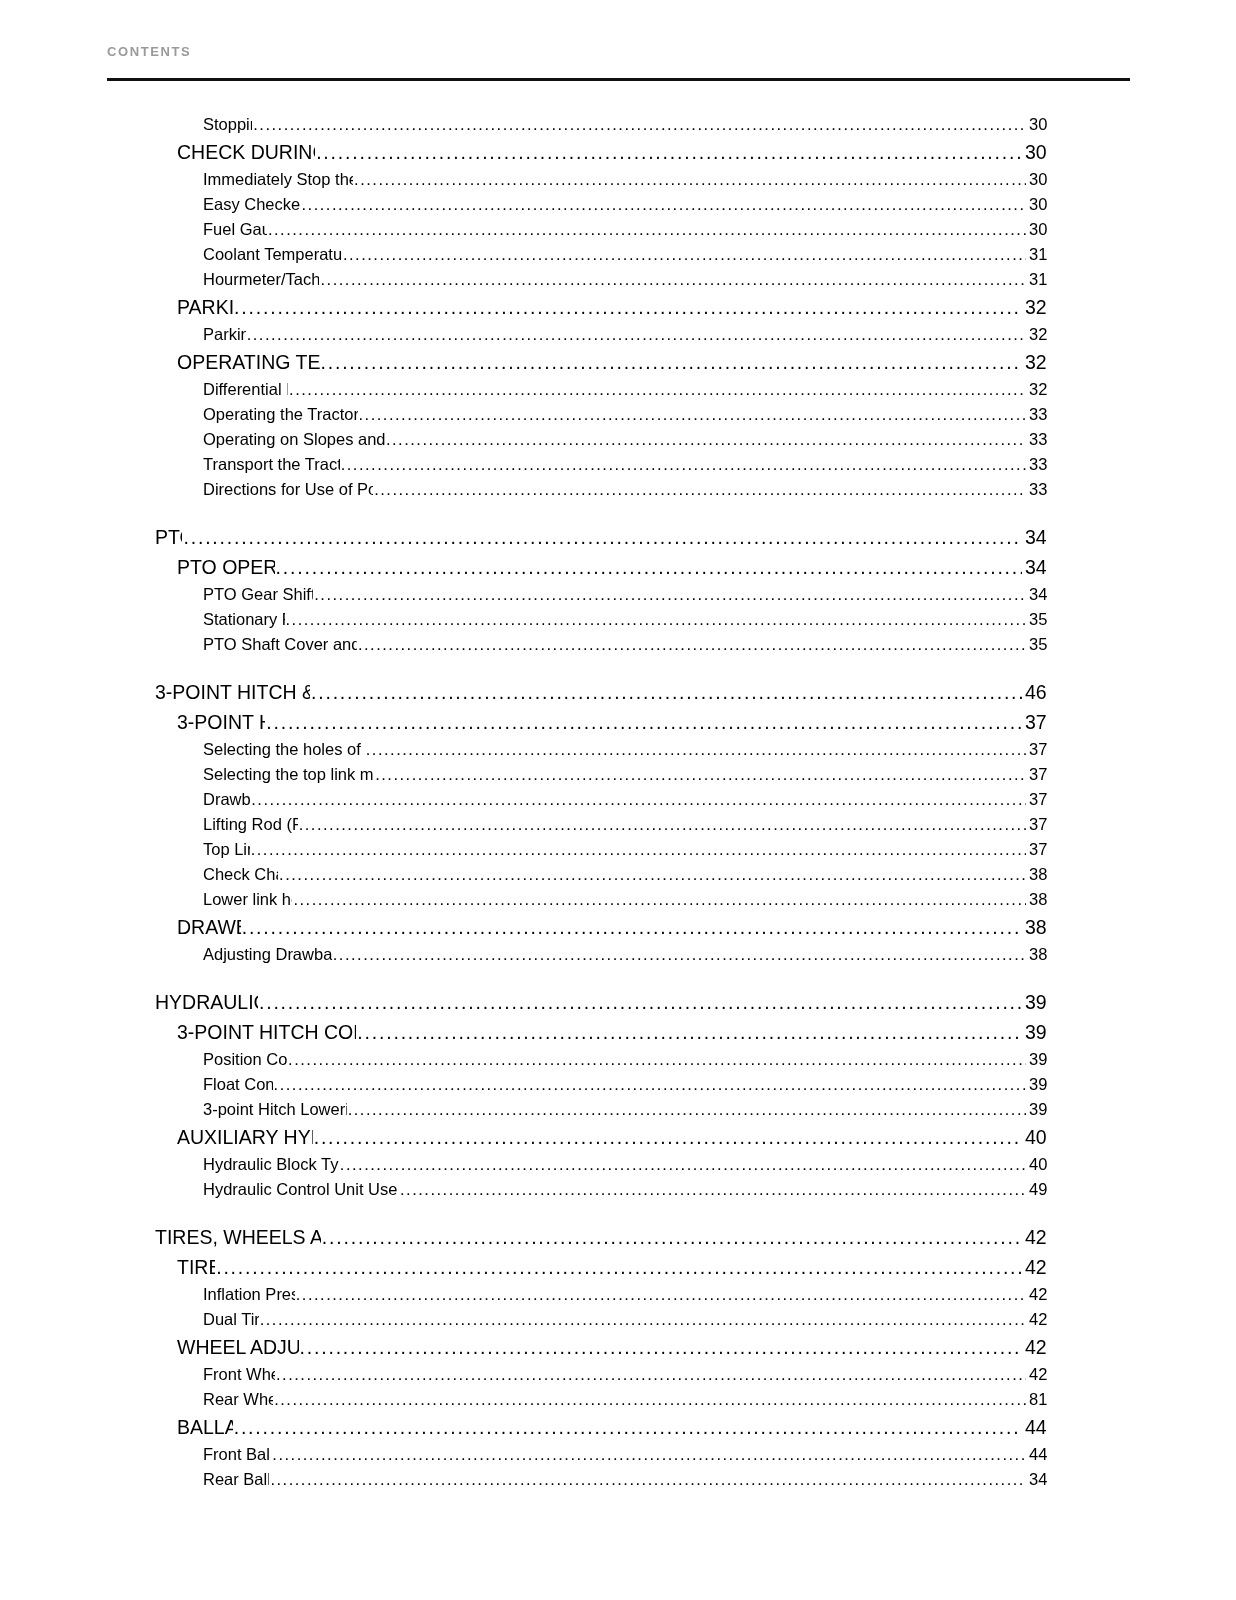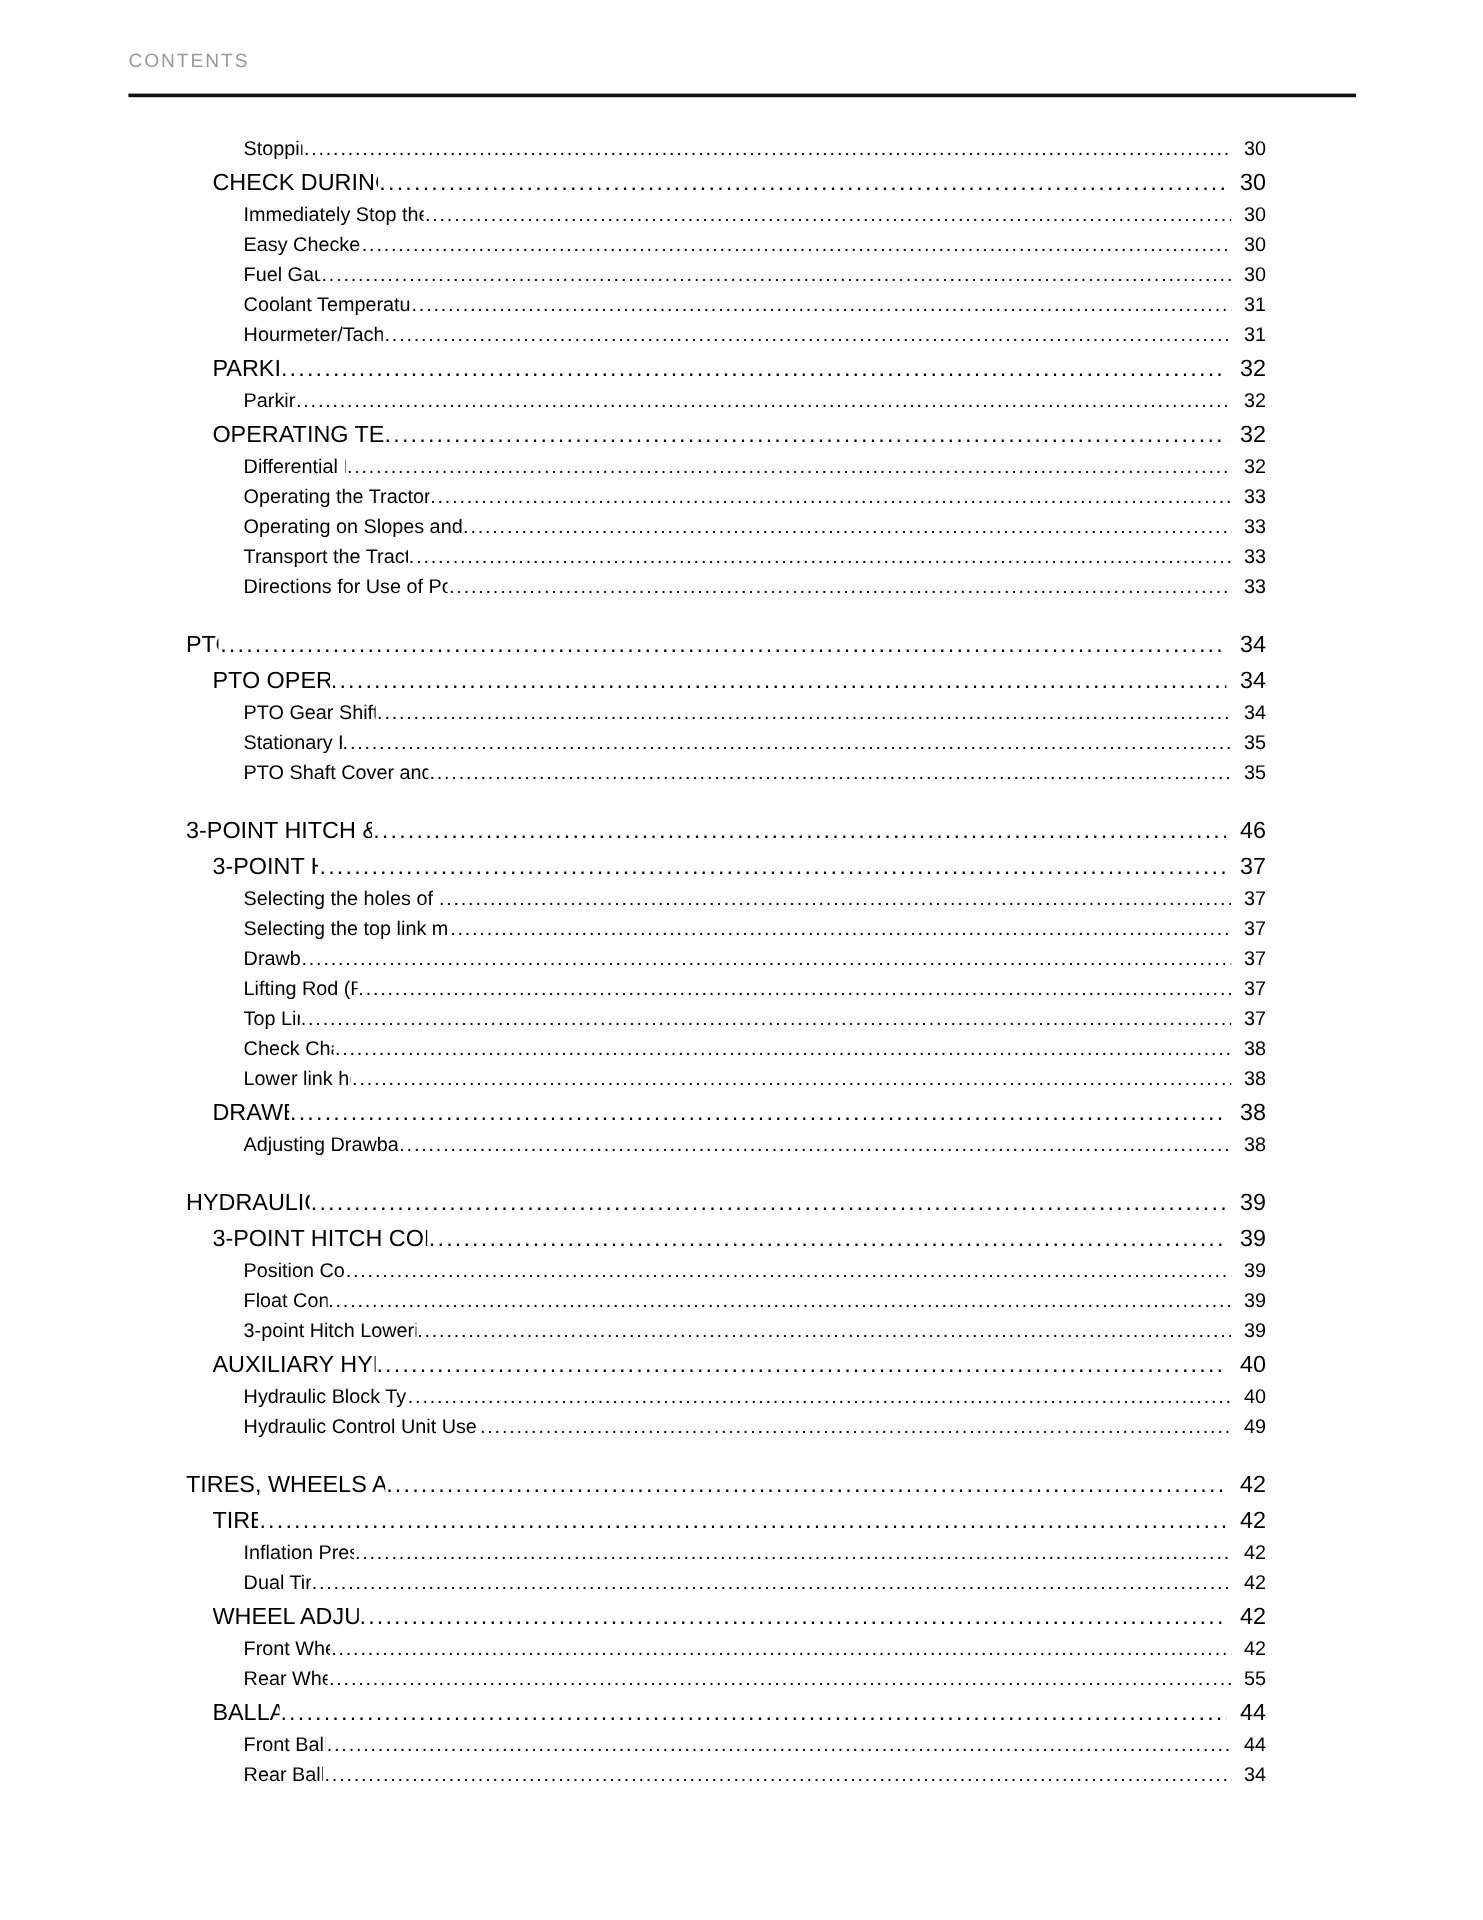--- a/index.html
+++ b/index.html
@@ -23,24 +23,24 @@
   }
 
   
   .header {
     position: absolute;
     left: 107px;
     top: 42px;
     width: 1023px;
   }
   .header-title {
-    font-size: 16px;
+    font-size: 13px;
     letter-spacing: 1.6px;
     color: #9a9a9a;
-    font-weight: 400;
+    font-weight: 700;
     line-height: 20px;
     white-space: pre;
   }
   .header-rule {
     position: absolute;
     left: 107px;
     top: 78px;
     width: 1023px;
     height: 3px;
     background: #111111;
@@ -81,21 +81,21 @@
   .leader::after {
     content: "........................................................................................................................................................................";
     display: block;
     letter-spacing: 1.55px;
     line-height: 1em;
     color: #000;
   }
 
   .entry-page {
     flex: 0 0 auto;
-    text-align: right;
+    text-align: left;
     min-width: 26px;
     padding-left: 2px;
   }
 
   
   .lvl1 {
     padding-left: 155px;
     font-size: 19.5px;
     line-height: 30px;
     font-weight: 400;
@@ -360,21 +360,21 @@
         <span class="entry-page">42</span>
       </div>
       <div class="toc-entry lvl3">
         <span class="entry-title">Front Wheels</span>
         <span class="leader"></span>
         <span class="entry-page">42</span>
       </div>
       <div class="toc-entry lvl3">
         <span class="entry-title">Rear Wheels</span>
         <span class="leader"></span>
-        <span class="entry-page">55</span>
+        <span class="entry-page">81</span>
       </div>
       <div class="toc-entry lvl2">
         <span class="entry-title">BALLAST</span>
         <span class="leader"></span>
         <span class="entry-page">44</span>
       </div>
       <div class="toc-entry lvl3">
         <span class="entry-title">Front Ballast</span>
         <span class="leader"></span>
         <span class="entry-page">44</span>

